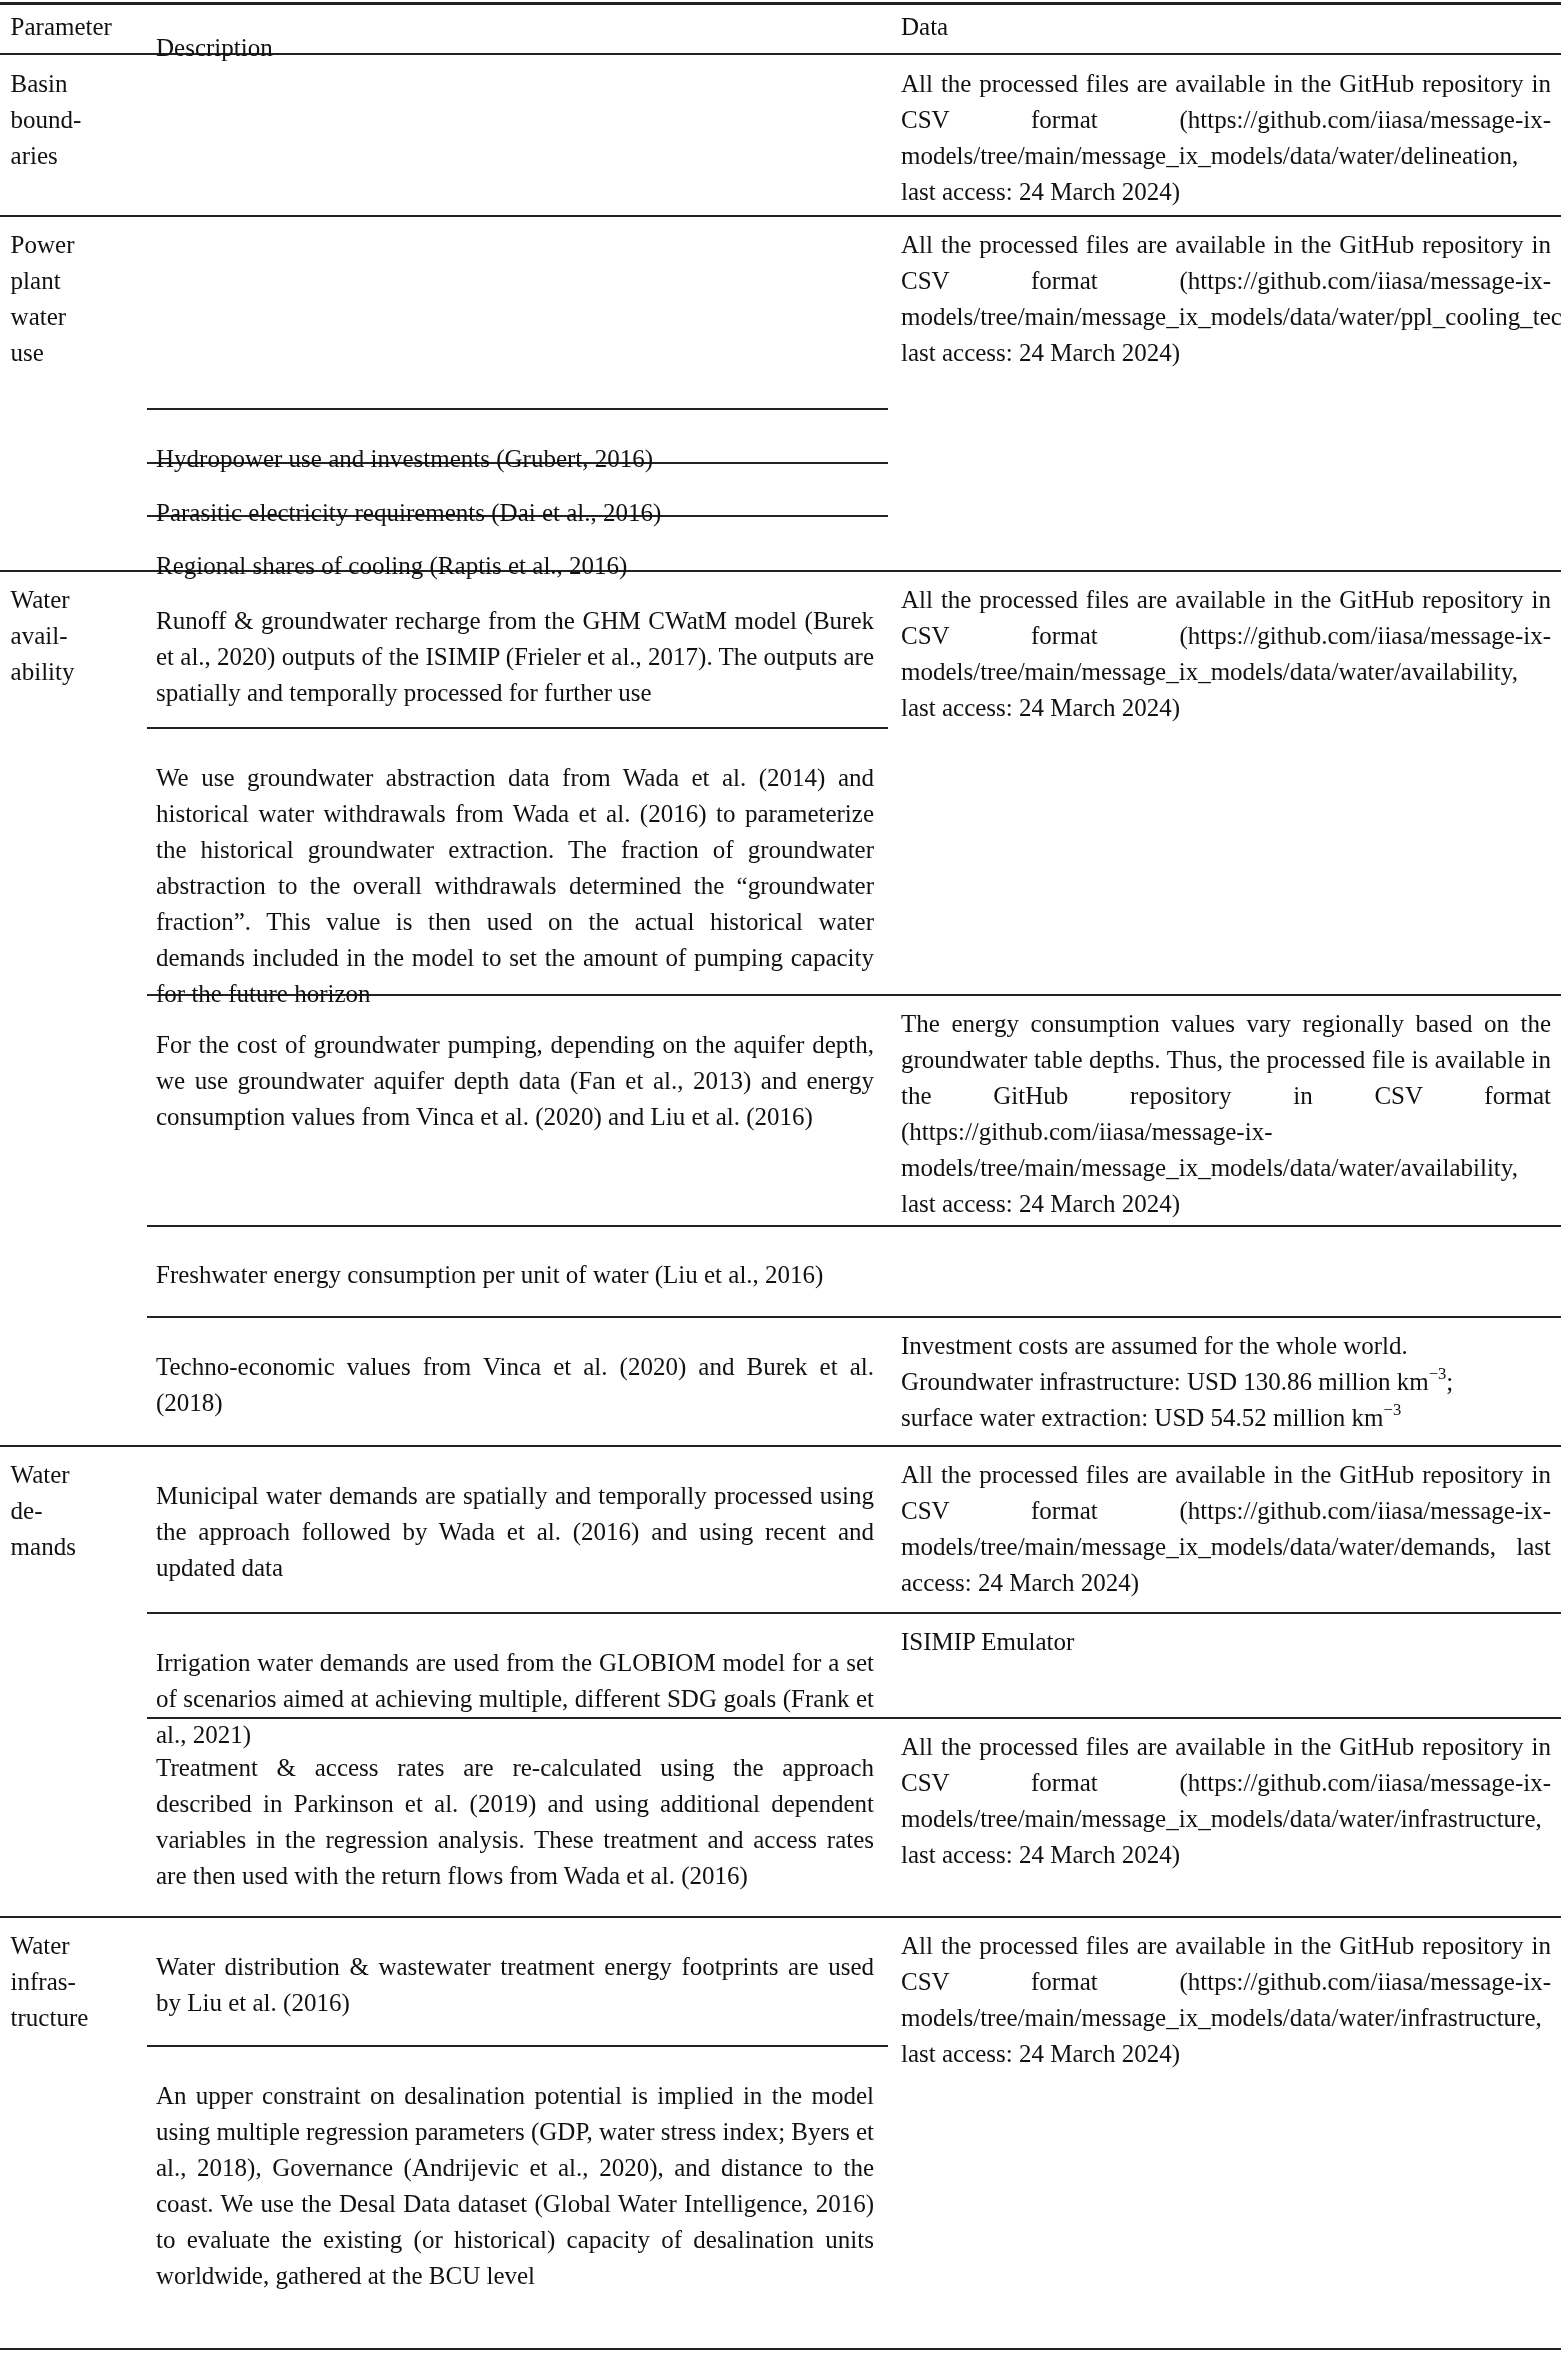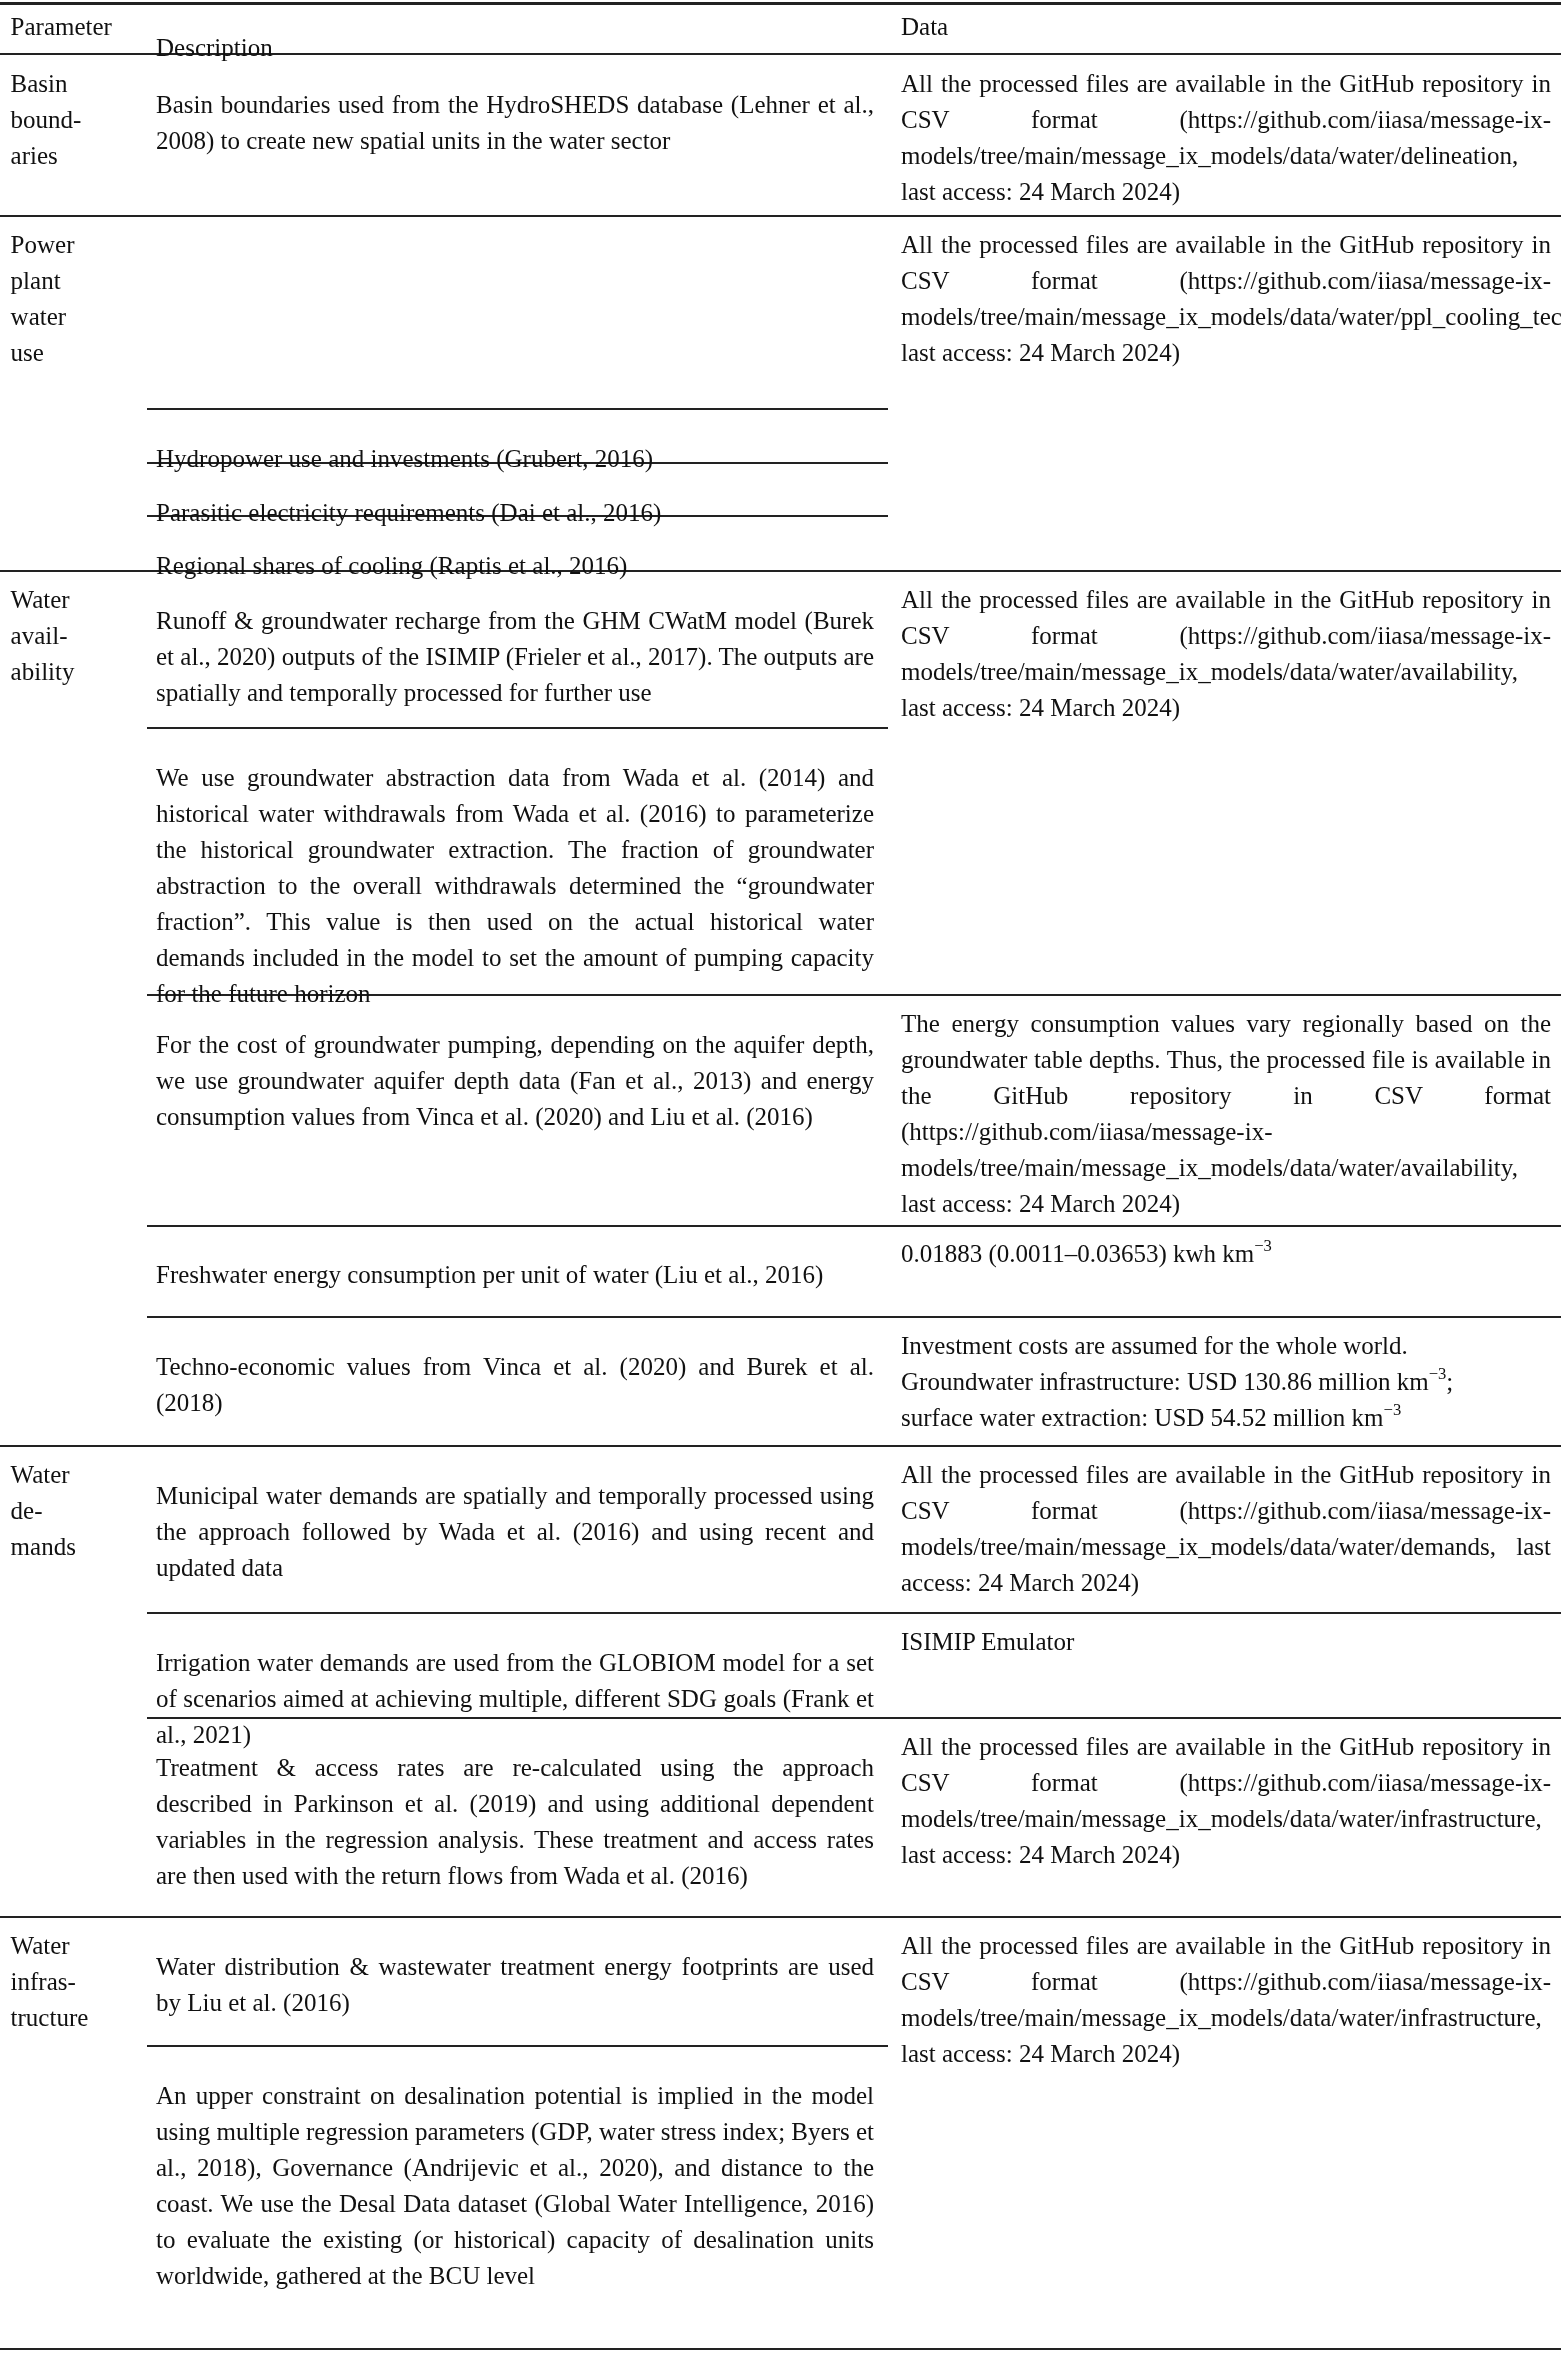--- a/index.html
+++ b/index.html
@@ -47,37 +47,35 @@
   <div class="hr part" style="top:1717px"></div>
   <div class="hr" style="top:1916px"></div>
   <div class="hr sub" style="top:2045px"></div>
   <div class="hr" style="top:2348px"></div>
 
   <div class="cell c1 hdr" style="top:9px">Parameter</div>
   <div class="cell c2 hdr" style="top:9px">Description</div>
   <div class="cell c3 hdr" style="top:9px">Data</div>
 
   <div class="cell c1" style="top:66px">Basin<br>bound-<br>aries</div>
-  <div class="cell c2" style="top:66px">Basin boundaries used from the HydroSHEDS database (Lehner et al., 2008) to create new spatial units in the water sector</div>
   <div class="cell c3" style="top:66px">All the processed files are available in the GitHub repository in CSV format (https://github.com/iiasa/message-ix-models/tree/main/message_ix_models/data/water/delineation, last access: 24 March 2024)</div>
 
   <div class="cell c1" style="top:227px">Power<br>plant<br>water<br>use</div>
   <div class="cell c3" style="top:227px">All the processed files are available in the GitHub repository in CSV format (https://github.com/iiasa/message-ix-models/tree/main/message_ix_models/data/water/ppl_cooling_tech, last access: 24 March 2024)</div>
   <div class="cell c2" style="top:420px">Hydropower use and investments (Grubert, 2016)</div>
   <div class="cell c2" style="top:474px">Parasitic electricity requirements (Dai et al., 2016)</div>
   <div class="cell c2" style="top:527px">Regional shares of cooling (Raptis et al., 2016)</div>
 
   <div class="cell c1" style="top:582px">Water<br>avail-<br>ability</div>
   <div class="cell c2" style="top:582px">Runoff &amp; groundwater recharge from the GHM CWatM model (Burek et al., 2020) outputs of the ISIMIP (Frieler et al., 2017). The outputs are spatially and temporally processed for further use</div>
   <div class="cell c3" style="top:582px">All the processed files are available in the GitHub repository in CSV format (https://github.com/iiasa/message-ix-models/tree/main/message_ix_models/data/water/availability, last access: 24 March 2024)</div>
   <div class="cell c2" style="top:739px">We use groundwater abstraction data from Wada et al. (2014) and historical water withdrawals from Wada et al. (2016) to parameterize the historical groundwater extraction. The fraction of groundwater abstraction to the overall withdrawals determined the “groundwater fraction”. This value is then used on the actual historical water demands included in the model to set the amount of pumping capacity for the future horizon</div>
   <div class="cell c2" style="top:1006px">For the cost of groundwater pumping, depending on the aquifer depth, we use groundwater aquifer depth data (Fan et al., 2013) and energy consumption values from Vinca et al. (2020) and Liu et al. (2016)</div>
   <div class="cell c3" style="top:1006px">The energy consumption values vary regionally based on the groundwater table depths. Thus, the processed file is available in the GitHub repository in CSV format (https://github.com/iiasa/message-ix-models/tree/main/message_ix_models/data/water/availability, last access: 24 March 2024)</div>
   <div class="cell c2" style="top:1236px">Freshwater energy consumption per unit of water (Liu et al., 2016)</div>
-  <div class="cell c3" style="top:1236px"><span>0.01883 (0.0011–0.03653) kwh km</span><sup>−3</sup></div>
   <div class="cell c2" style="top:1328px">Techno-economic values from Vinca et al. (2020) and Burek et al. (2018)</div>
   <div class="cell c3" style="top:1328px">
     <div>Investment costs are assumed for the whole world.</div>
     <div><span>Groundwater infrastructure: USD 130.86 million km</span><sup>−3</sup><span>;</span></div>
     <div><span>surface water extraction: USD 54.52 million km</span><sup>−3</sup></div>
   </div>
 
   <div class="cell c1" style="top:1457px">Water<br>de-<br>mands</div>
   <div class="cell c2" style="top:1457px">Municipal water demands are spatially and temporally processed using the approach followed by Wada et al. (2016) and using recent and updated data</div>
   <div class="cell c3" style="top:1457px">All the processed files are available in the GitHub repository in CSV format (https://github.com/iiasa/message-ix-models/tree/main/message_ix_models/data/water/demands, last access: 24 March 2024)</div>

